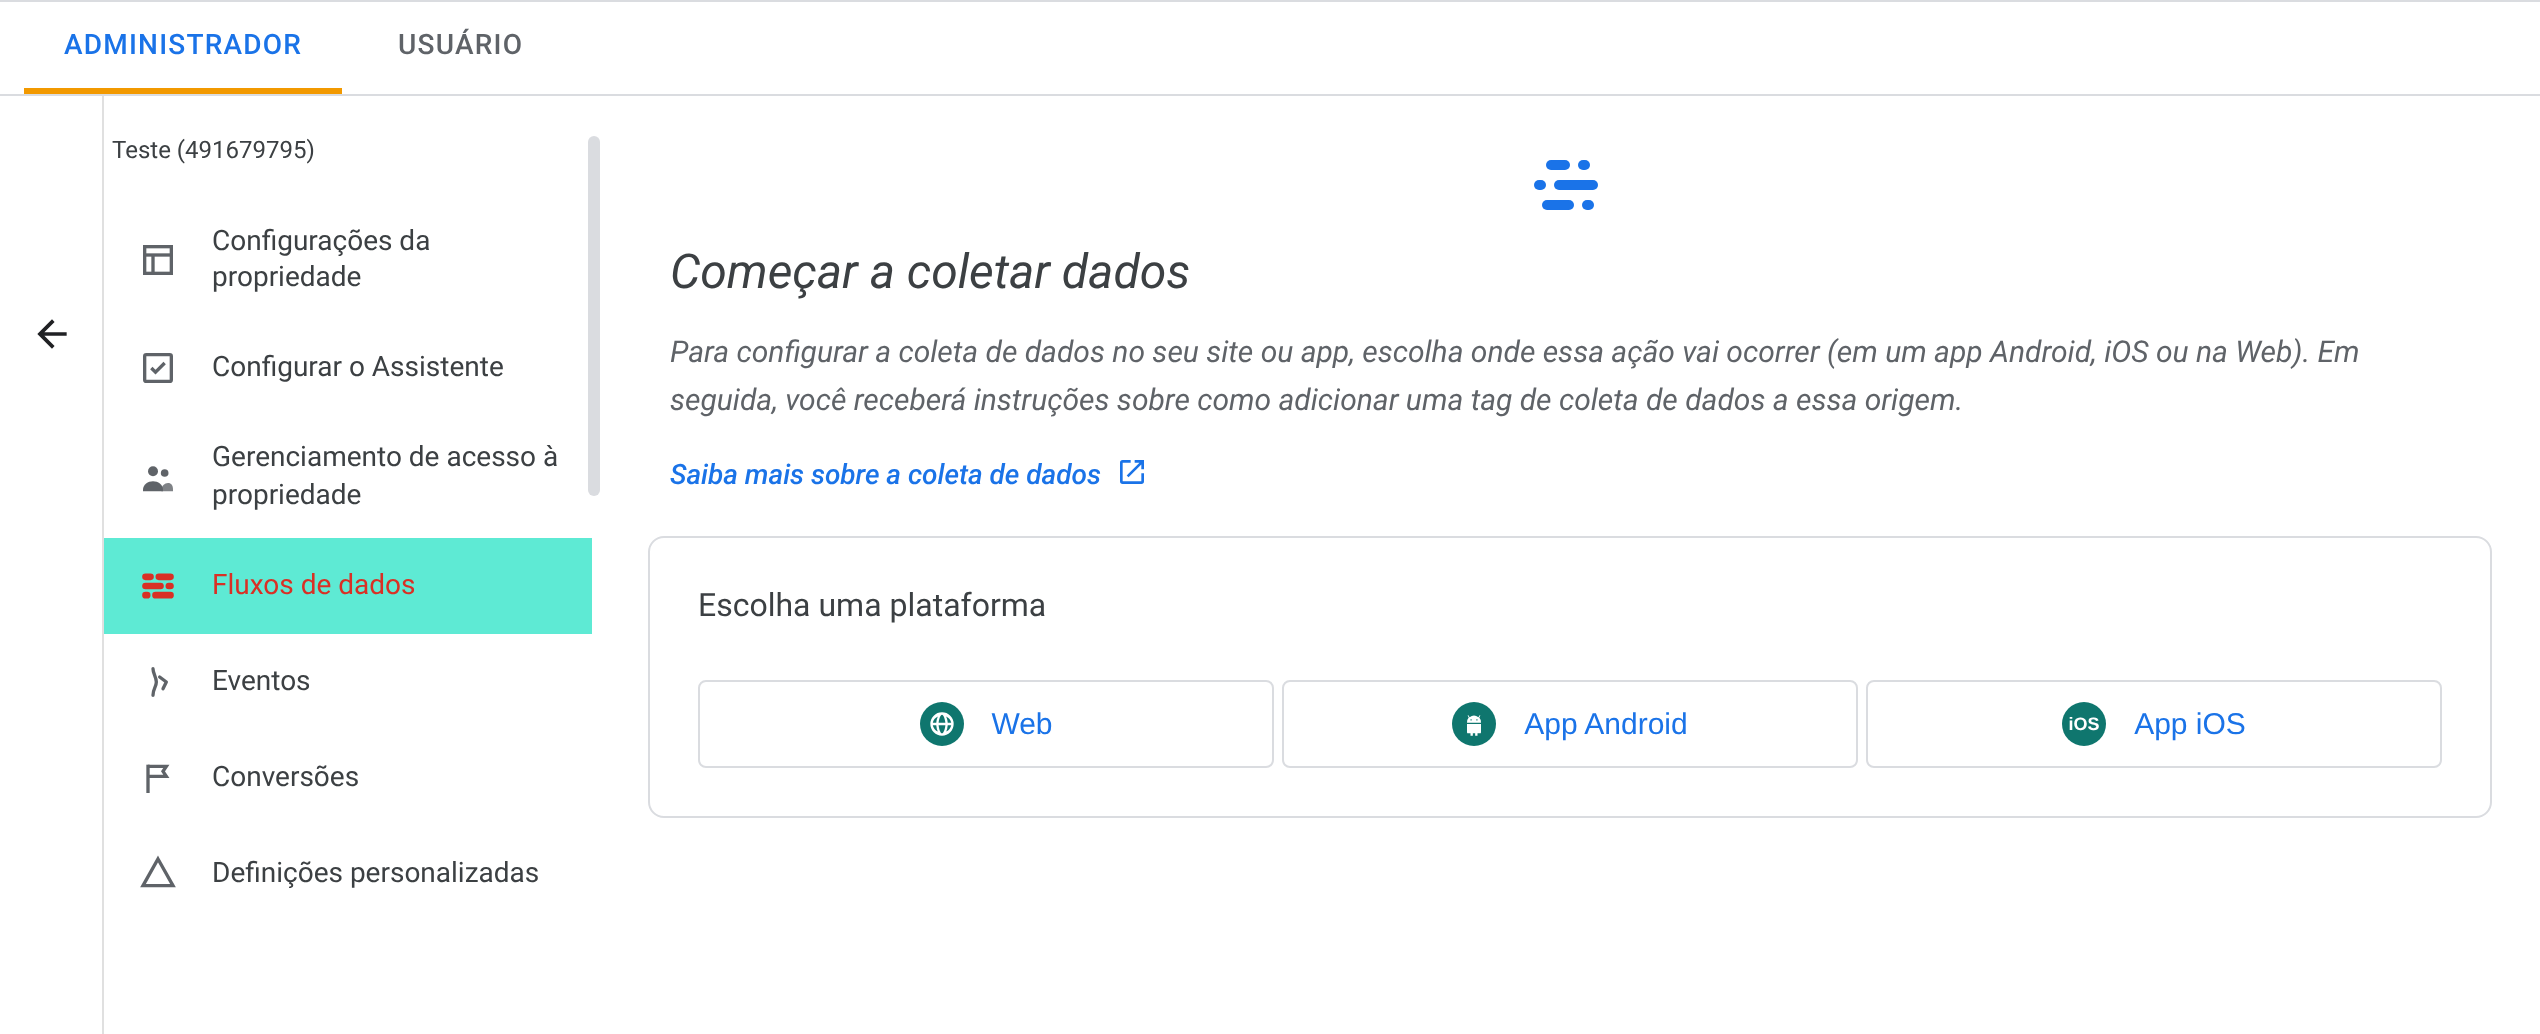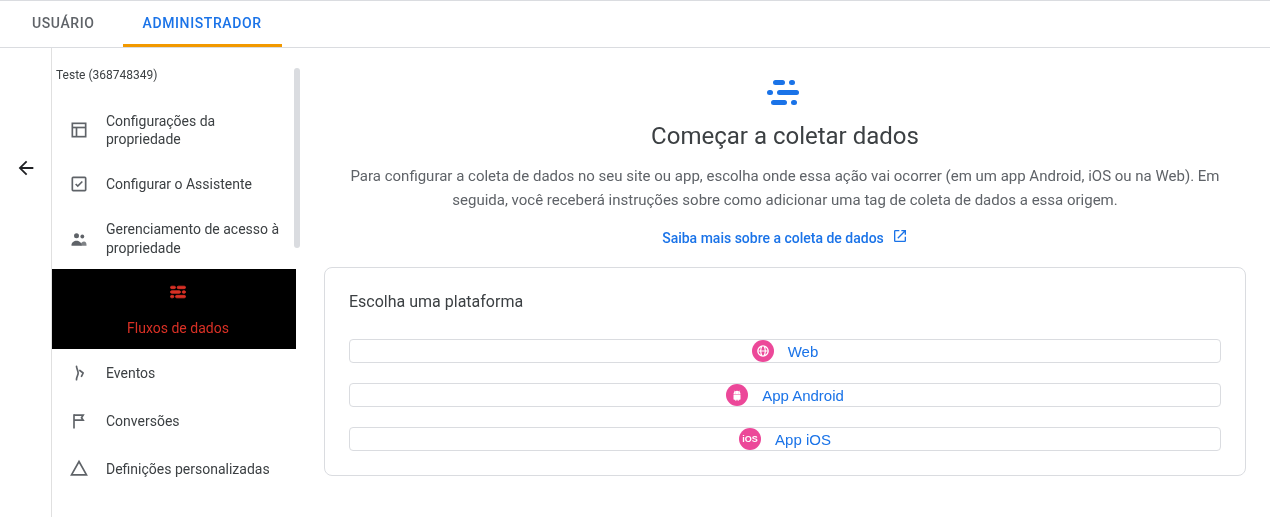--- a/index.html
+++ b/index.html
@@ -123,22 +123,21 @@
     gap: 16px;
     padding: 12px 8px 12px 16px;
     cursor: pointer;
     border-radius: 0;
     min-height: 48px;
     line-height: 1.3;
     color: #5f6368;
   }
   .nav-item .label { color: #3c4043; }
   .nav-item.active {
-    background: #000000;
-    flex-direction: column;
+    background: #5eead4;
   }
   .nav-item.active .label { color: #d93025; font-weight: 400; }
   .nav-item.active svg { fill: #d93025; stroke: #d93025; }
   .nav-icon {
     width: 22px;
     height: 22px;
     display: flex;
     align-items: center;
     justify-content: center;
     flex: 0 0 22px;
@@ -146,23 +145,24 @@
   .nav-icon svg { width: 20px; height: 20px; }
   .nav-item .label { font-size: 14px; }
 
   
   .main {
     flex: 1;
     padding: 30px 24px 0 24px;
     overflow: hidden;
   }
   .hero {
-    text-align: center;
+    text-align: left;
     max-width: 900px;
     margin: 0 auto 20px auto;
+    font-style: italic;
   }
   .hero-icon {
     display: flex;
     justify-content: center;
     margin-bottom: 14px;
   }
   .hero-title {
     font-size: 24px;
     font-weight: 400;
     color: #3c4043;
@@ -189,80 +189,79 @@
     border-radius: 8px;
     padding: 24px;
   }
   .card-title {
     font-size: 16px;
     color: #3c4043;
     margin-bottom: 28px;
   }
   .platform-row {
     display: flex;
-    gap: 20px;
-    flex-direction: column;
+    gap: 4px;
   }
   .platform-btn {
     flex: 1;
     height: 44px;
     border: 1px solid #dadce0;
     border-radius: 4px;
     background: #fff;
     display: flex;
     align-items: center;
     justify-content: center;
     gap: 14px;
     color: #1a73e8;
     font-size: 15px;
     font-weight: 500;
     cursor: pointer;
   }
   .pf-icon {
     width: 22px;
     height: 22px;
-    background: #ec4899;
+    background: #0f766e;
     border-radius: 50%;
     display: flex;
     align-items: center;
     justify-content: center;
     color: #fff;
     font-size: 9px;
     font-weight: 700;
   }
   .pf-icon svg { width: 14px; height: 14px; fill: #fff; }
 </style>
 </head>
 <body>
 
 <div class="tabbar">
+  <div class="tab active">
+    <span>ADMINISTRADOR</span>
+  </div>
   <div class="tab">
     <span>USUÁRIO</span>
-  </div>
-  <div class="tab active">
-    <span>ADMINISTRADOR</span>
   </div>
 </div>
 
 <div class="layout">
 
   <div class="back-col">
     <div class="back-divider"></div>
     <div class="back-btn">
       <span>
         <svg viewBox="0 0 24 24" width="22" height="22" fill="#202124">
             <path d="M20 11H7.83l5.59-5.59L12 4l-8 8 8 8 1.41-1.41L7.83 13H20z"></path>
           </svg>
       </span>
     </div>
   </div>
 
   <div class="sidebar">
     <div class="track"></div>
-    <div class="prop-name">Teste (368748349)</div>
+    <div class="prop-name">Teste (491679795)</div>
 
     <div class="nav-item">
       <span class="nav-icon">
         <svg viewBox="0 0 24 24" fill="none" stroke="#5f6368" stroke-width="2">
             <rect x="4" y="4" width="16" height="16"></rect>
             <line x1="4" y1="9" x2="20" y2="9"></line>
             <line x1="9" y1="9" x2="9" y2="20"></line>
           </svg>
       </span>
       <span class="label">Configurações da propriedade</span>

